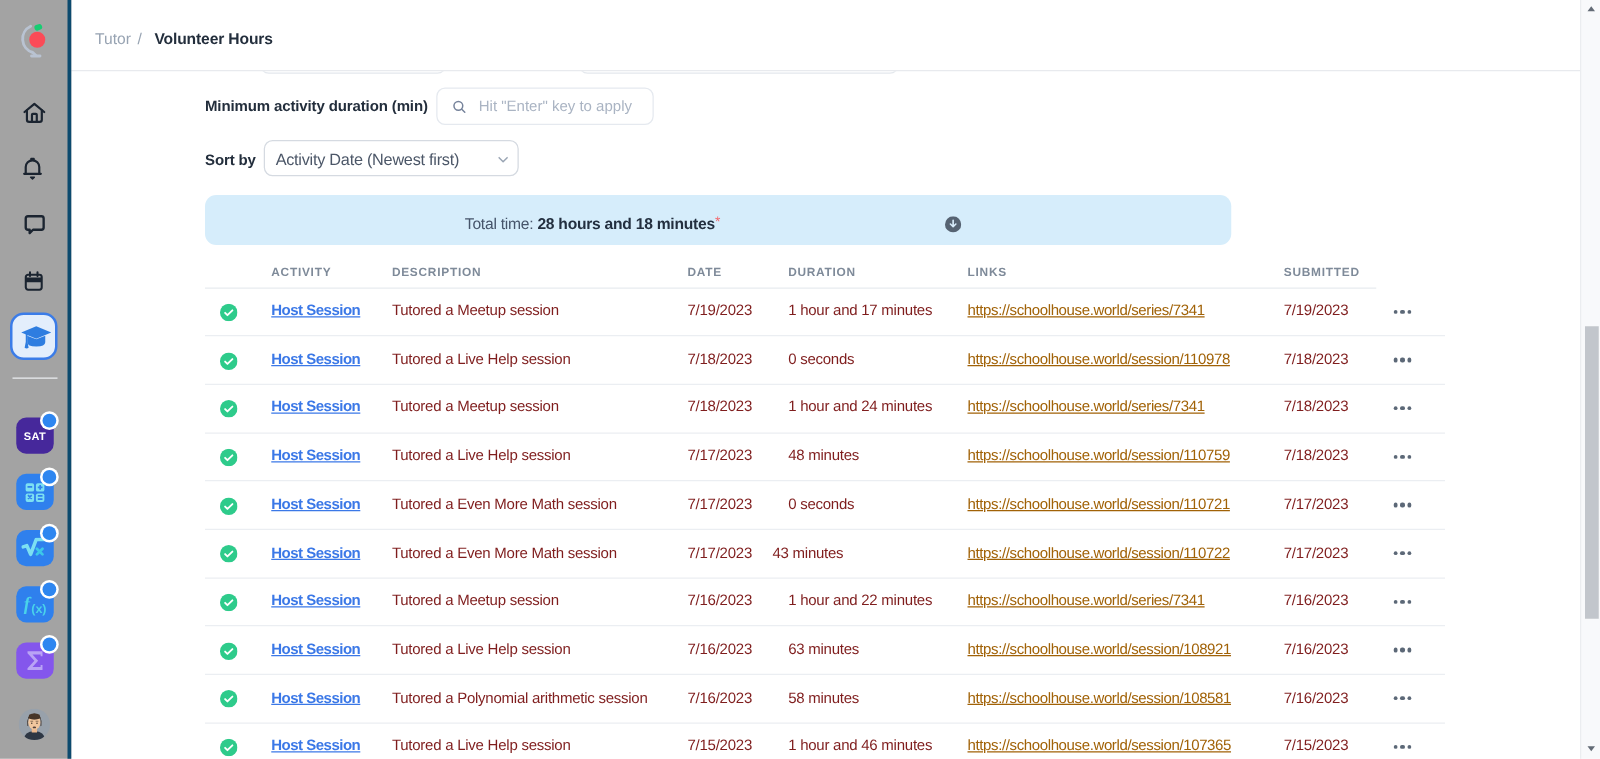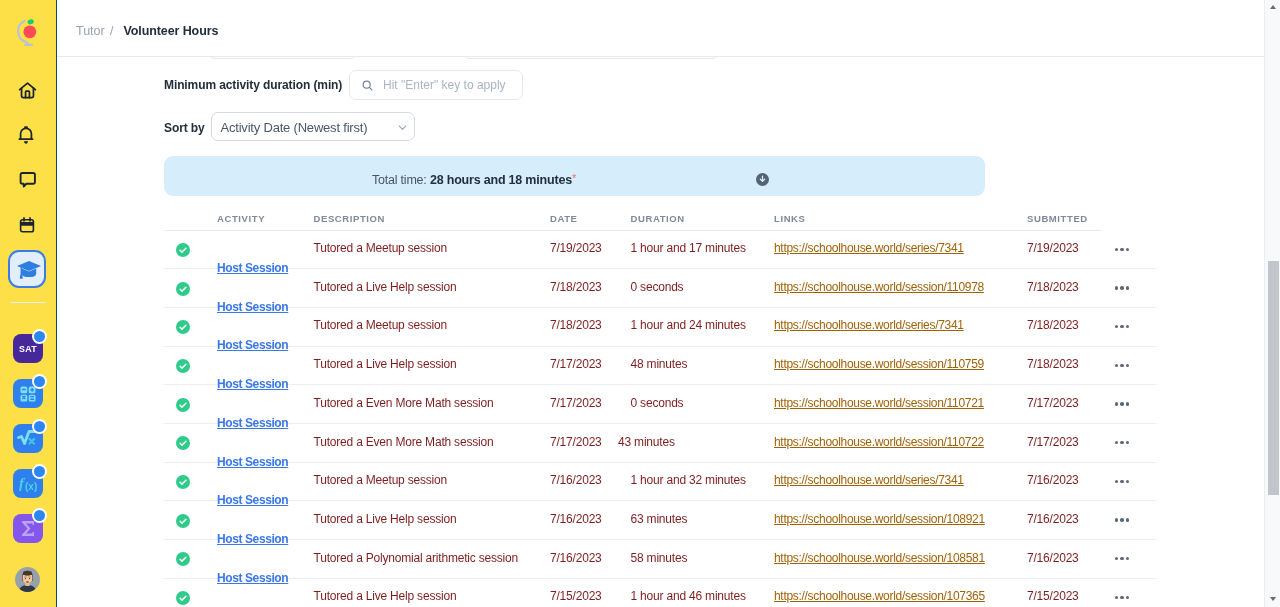--- a/index.html
+++ b/index.html
@@ -1,19 +1,19 @@
 <!DOCTYPE html>
 <html><head><meta charset="utf-8">
 <style>
 *{margin:0;padding:0;box-sizing:border-box;}
 html,body{width:1280px;height:607px;overflow:hidden;background:#fff;
   font-family:"Liberation Sans",sans-serif;-webkit-font-smoothing:antialiased;}
 .abs{position:absolute;}
 
-#sidebar{position:absolute;left:0;top:0;width:57px;height:607px;background:#fde047;border-right:1px solid #0c4a6e;z-index:30;}
+#sidebar{position:absolute;left:0;top:0;width:57px;height:607px;background:#a3a3a3;border-right:3px solid #0c4a6e;z-index:30;}
 #activebox{position:absolute;left:8px;top:250px;width:38px;height:38px;border:2px solid #3b7ce8;border-radius:11px;background:#e3eefc;}
 #sidediv{position:absolute;left:10px;top:302px;width:36px;height:1px;background:#eceef1;}
 .badge{position:absolute;left:13px;width:30px;height:29px;border-radius:8px;color:#fff;}
 .bdot{position:absolute;left:33.5px;width:11px;height:11px;border-radius:50%;background:#2e86f0;box-shadow:0 0 0 2px #fff;}
 
 #header{position:absolute;left:57px;top:0;width:1207px;height:57px;background:#fff;border-bottom:1px solid #e8eaee;z-index:20;}
 #crumb{position:absolute;left:0;top:23.5px;font-size:12.5px;color:#97a3b2;width:300px;}
 #crumb span{position:absolute;}
 #crumb b{color:#232e3c;font-size:12.5px;letter-spacing:-0.1px;}
 
@@ -29,21 +29,21 @@
 #selbox{position:absolute;left:153.5px;top:112px;width:204px;height:29px;border:1px solid #d5dae1;border-radius:7px;}
 #selbox span{position:absolute;left:9px;top:7px;font-size:13px;color:#4c5768;letter-spacing:-0.2px;}
 #banner{position:absolute;left:107px;top:156px;width:821px;height:40px;background:#d6edfb;border-radius:9px;}
 #bannertxt{position:absolute;right:409px;top:15.5px;font-size:12.5px;letter-spacing:-0.2px;color:#46546a;white-space:nowrap;}
 #bannertxt b{color:#232f3f;}
 #bannertxt .star{color:#f3696f;font-size:11px;vertical-align:2px;}
 .th{position:absolute;top:213px;font-size:9.5px;font-weight:bold;letter-spacing:0.6px;color:#7e8a99;}
 #thline{position:absolute;left:107px;top:230px;width:937px;height:1px;background:#e8ecf0;}
 .row{position:absolute;left:107px;width:992px;border-bottom:1px solid #ebeef2;}
 .cell{position:absolute;top:10.6px;font-size:12px;color:#7f1d1d;letter-spacing:-0.2px;white-space:nowrap;}
-.hs{font-weight:bold;color:#3b78e7;text-decoration:underline;letter-spacing:-0.4px;margin-top:20px;}
+.hs{font-weight:bold;color:#3b78e7;text-decoration:underline;letter-spacing:-0.4px;}
 .lnk{color:#a16207;text-decoration:underline;letter-spacing:-0.3px;}
 .dots{position:absolute;left:950.8px;top:17px;width:15px;display:flex;gap:2px;}
 .dots i{width:3.4px;height:3.4px;border-radius:50%;background:#5c6877;}
 </style></head><body>
 
 <div id="main">
 <div class="cutbox" style="left:150.5px;width:149px;"></div>
 <div class="cutbox" style="left:406px;width:256px;"></div>
 <div class="blabel" style="left:107px;top:78px;">Minimum activity duration (min)</div>
 <div id="inputbox">
@@ -177,21 +177,21 @@
       </span>
 </div>
 <div class="row" style="top:462.70000000000005px;height:38.7px;">
 <svg class="abs" style="left:12.4px;top:12.350000000000001px" width="14" height="14" viewBox="0 0 24 24">
 <circle cx="12" cy="12" r="12" fill="#2ecb8b"></circle>
 <path d="M7 12.5 l3.2 3.2 L17 9" stroke="#fff" stroke-width="2.6" fill="none" stroke-linecap="round" stroke-linejoin="round"></path>
 </svg>
       <span class="cell hs" style="left:53px;">Host Session</span>
 <span class="cell" style="left:149.5px;">Tutored a Meetup session</span>
 <span class="cell" style="left:386px;">7/16/2023</span>
-<span class="cell" style="left:466.5px;">1 hour and 32 minutes</span>
+<span class="cell" style="left:466.5px;">1 hour and 22 minutes</span>
 <span class="cell lnk" style="left:610px;">https://schoolhouse.world/series/7341</span>
 <span class="cell" style="left:863px;">7/16/2023</span>
 <span class="dots">
         <i></i>
         <i></i>
         <i></i>
       </span>
 </div>
 <div class="row" style="top:501.40000000000003px;height:38.7px;">
 <svg class="abs" style="left:12.4px;top:12.350000000000001px" width="14" height="14" viewBox="0 0 24 24">

